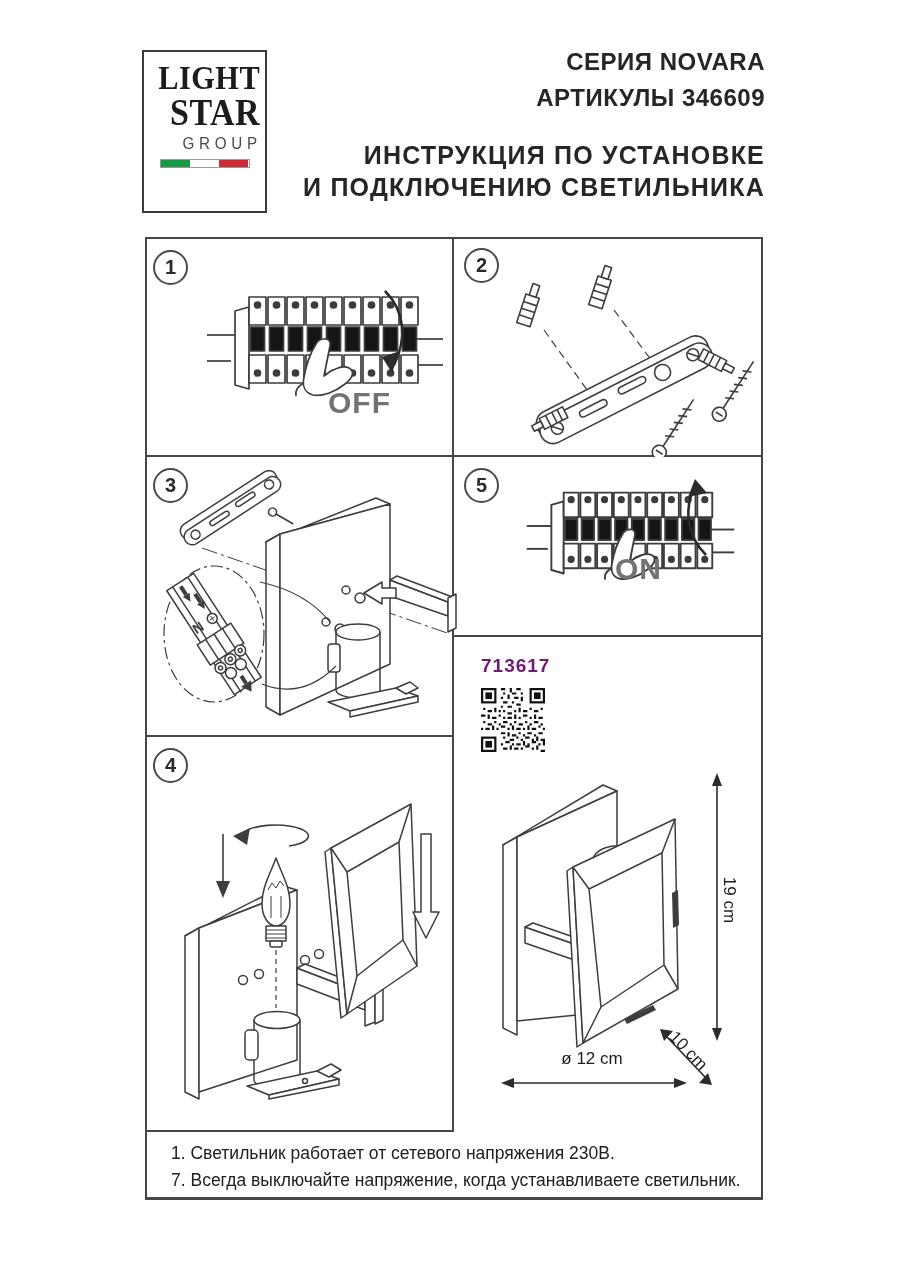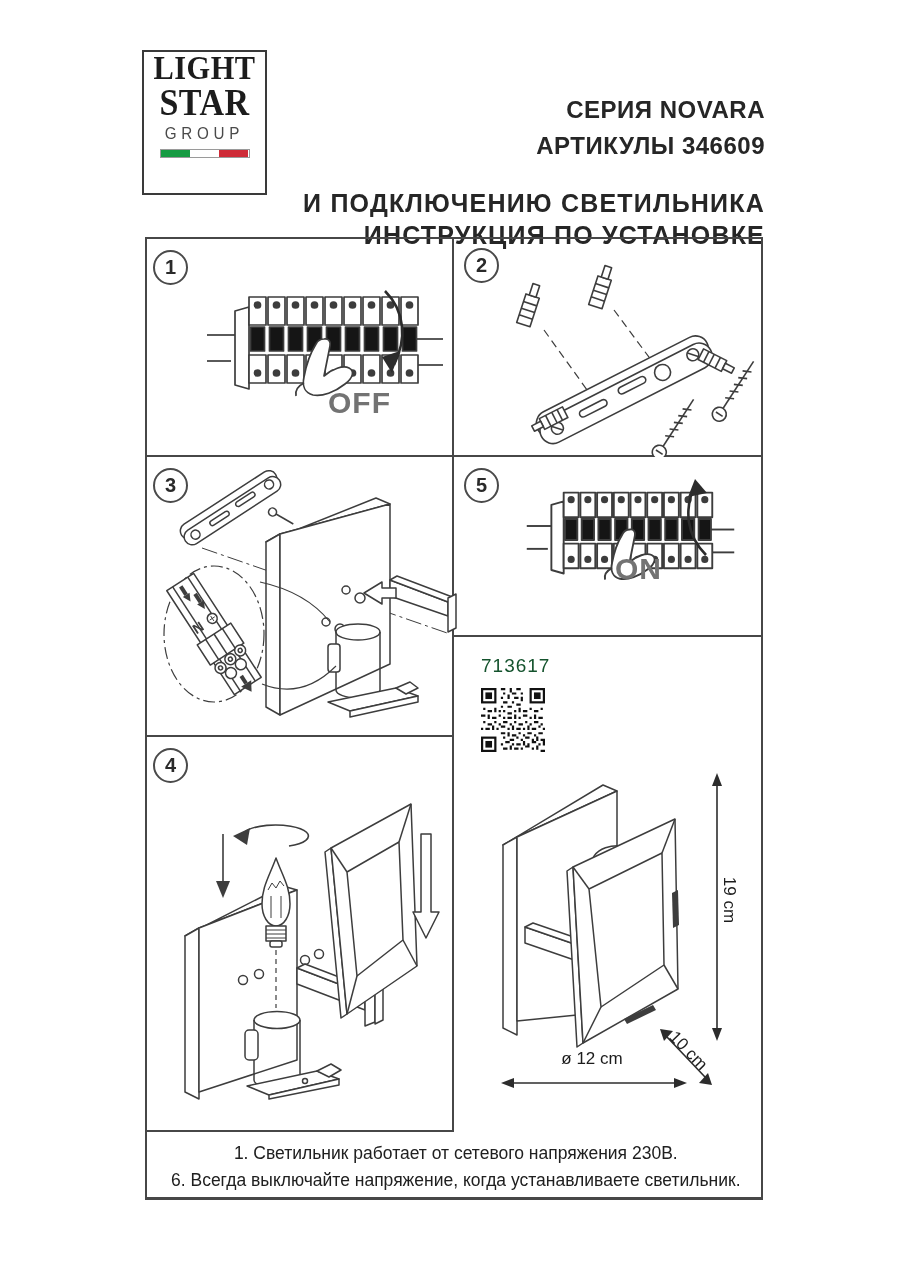--- a/index.html
+++ b/index.html
@@ -1,40 +1,40 @@
 <!DOCTYPE html>
 <html><head>
 <meta charset="utf-8">
 <style>
   html,body{margin:0;padding:0;background:#fff;}
   body{width:904px;height:1280px;position:relative;overflow:hidden;
        font-family:"Liberation Sans",sans-serif;color:#1d1d1d;}
   .abs{position:absolute;}
   
-  .logo-box{left:142px;top:50px;width:125px;height:145px;border:2px solid #3a3a3a;
-            box-sizing:border-box;text-align:center;}
+  .logo-box{left:142px;top:50px;width:125px;height:163px;border:2px solid #3a3a3a;
+            box-sizing:border-box;text-align:right;padding-top:10px;}
   .logo-w1{font-family:"Liberation Serif",serif;font-weight:bold;font-size:33px;
            line-height:33px;letter-spacing:.5px;transform:scaleX(.92);color:#1c1c1c;}
   .logo-w2{font-family:"Liberation Serif",serif;font-weight:bold;font-size:37px;
            line-height:36px;letter-spacing:.5px;transform:scaleX(.92);color:#1c1c1c;}
   .logo-w3{font-size:16px;letter-spacing:5px;color:#4a4a4a;margin-top:4px;line-height:18px;
            transform:scaleX(.95);}
   .logo-flag{width:90px;height:9px;margin:6px auto 0;display:flex;border:1px solid #9a9a9a;box-sizing:border-box;}
   .logo-flag span{flex:1;height:100%;}
-  .hdr{right:139px;text-align:right;font-weight:bold;color:#262626;margin-top:48px;}
+  .hdr{right:139px;text-align:right;font-weight:bold;color:#262626;}
   .hdr-series{top:44px;font-size:24px;line-height:36px;letter-spacing:.5px;}
   .hdr-title{top:139px;font-size:25px;line-height:32px;letter-spacing:1.2px;}
   
   .grid{left:145px;top:237px;width:618px;height:963px;border:2px solid #474747;
         border-bottom-width:3px;box-sizing:border-box;}
   .gl{background:#474747;position:absolute;}
   .badge{position:absolute;width:35px;height:35px;border:2px solid #4a4a4a;border-radius:50%;
          box-sizing:border-box;text-align:center;line-height:31px;font-size:20px;font-weight:600;color:#2a2a2a;}
   .biglabel{position:absolute;font-size:30px;font-weight:600;letter-spacing:1px;color:#737373;}
-  .art-num{position:absolute;font-size:19px;font-weight:normal;letter-spacing:1px;color:#14532d;}
+  .art-num{position:absolute;font-size:19px;font-weight:bold;letter-spacing:1px;color:#701a75;}
   .dim-label{position:absolute;font-size:17px;color:#1c1c1c;text-align:center;}
   .rot90{transform:rotate(90deg);}
   .rot45{transform:rotate(46deg);}
   .notes{position:absolute;font-size:17.5px;line-height:27px;color:#202020;}
   svg{display:block;}
   svg *{vector-effect:non-scaling-stroke;}
 </style>
 </head>
 <body>
 
@@ -47,22 +47,22 @@
     <span style="background:#ffffff"></span>
     <span style="background:#ce2b37"></span>
   </div>
 </div>
 
 <div class="abs hdr hdr-series">
   <div>СЕРИЯ NOVARA</div>
   <div>АРТИКУЛЫ 346609</div>
 </div>
 <div class="abs hdr hdr-title">
+  <div>ИНСТРУКЦИЯ ПО УСТАНОВКЕ</div>
   <div>И ПОДКЛЮЧЕНИЮ СВЕТИЛЬНИКА</div>
-  <div>ИНСТРУКЦИЯ ПО УСТАНОВКЕ</div>
 </div>
 
 <div class="abs grid">
 
   <div class="gl" style="left:305px;top:0;width:2px;height:891px;"></div>
   <div class="gl" style="left:0;top:216px;width:100%;height:2px;"></div>
   <div class="gl" style="left:305px;top:396px;right:0;height:2px;"></div>
   <div class="gl" style="left:0;top:496px;width:307px;height:2px;"></div>
   <div class="gl" style="left:0;top:891px;width:307px;height:2px;"></div>
 
@@ -427,17 +427,17 @@
         <line x1="208" y1="270" x2="246" y2="310"></line>
         <polygon points="201,262 214,264 205,274" fill="#2c2c2c" stroke="none"></polygon>
         <polygon points="253,318 240,316 249,306" fill="#2c2c2c" stroke="none"></polygon>
       </g>
     </g>
   </svg>
   <div class="dim-label rot90" style="left:558px;top:651px;width:48px;">19 cm</div>
   <div class="dim-label rot45" style="left:514px;top:802px;width:54px;">10 cm</div>
   <div class="dim-label" style="left:403px;top:810px;width:84px;text-align:center;">ø 12 cm</div>
 
-  <div class="notes" style="left:24px;top:901px;text-align:center;">
+  <div class="notes" style="left:24px;top:901px;">
     <div>1. Светильник работает от сетевого напряжения 230В.</div>
-    <div>6. Всегда выключайте напряжение, когда устанавливаете светильник.</div>
+    <div>7. Всегда выключайте напряжение, когда устанавливаете светильник.</div>
   </div>
 </div>
 
 </body></html>

